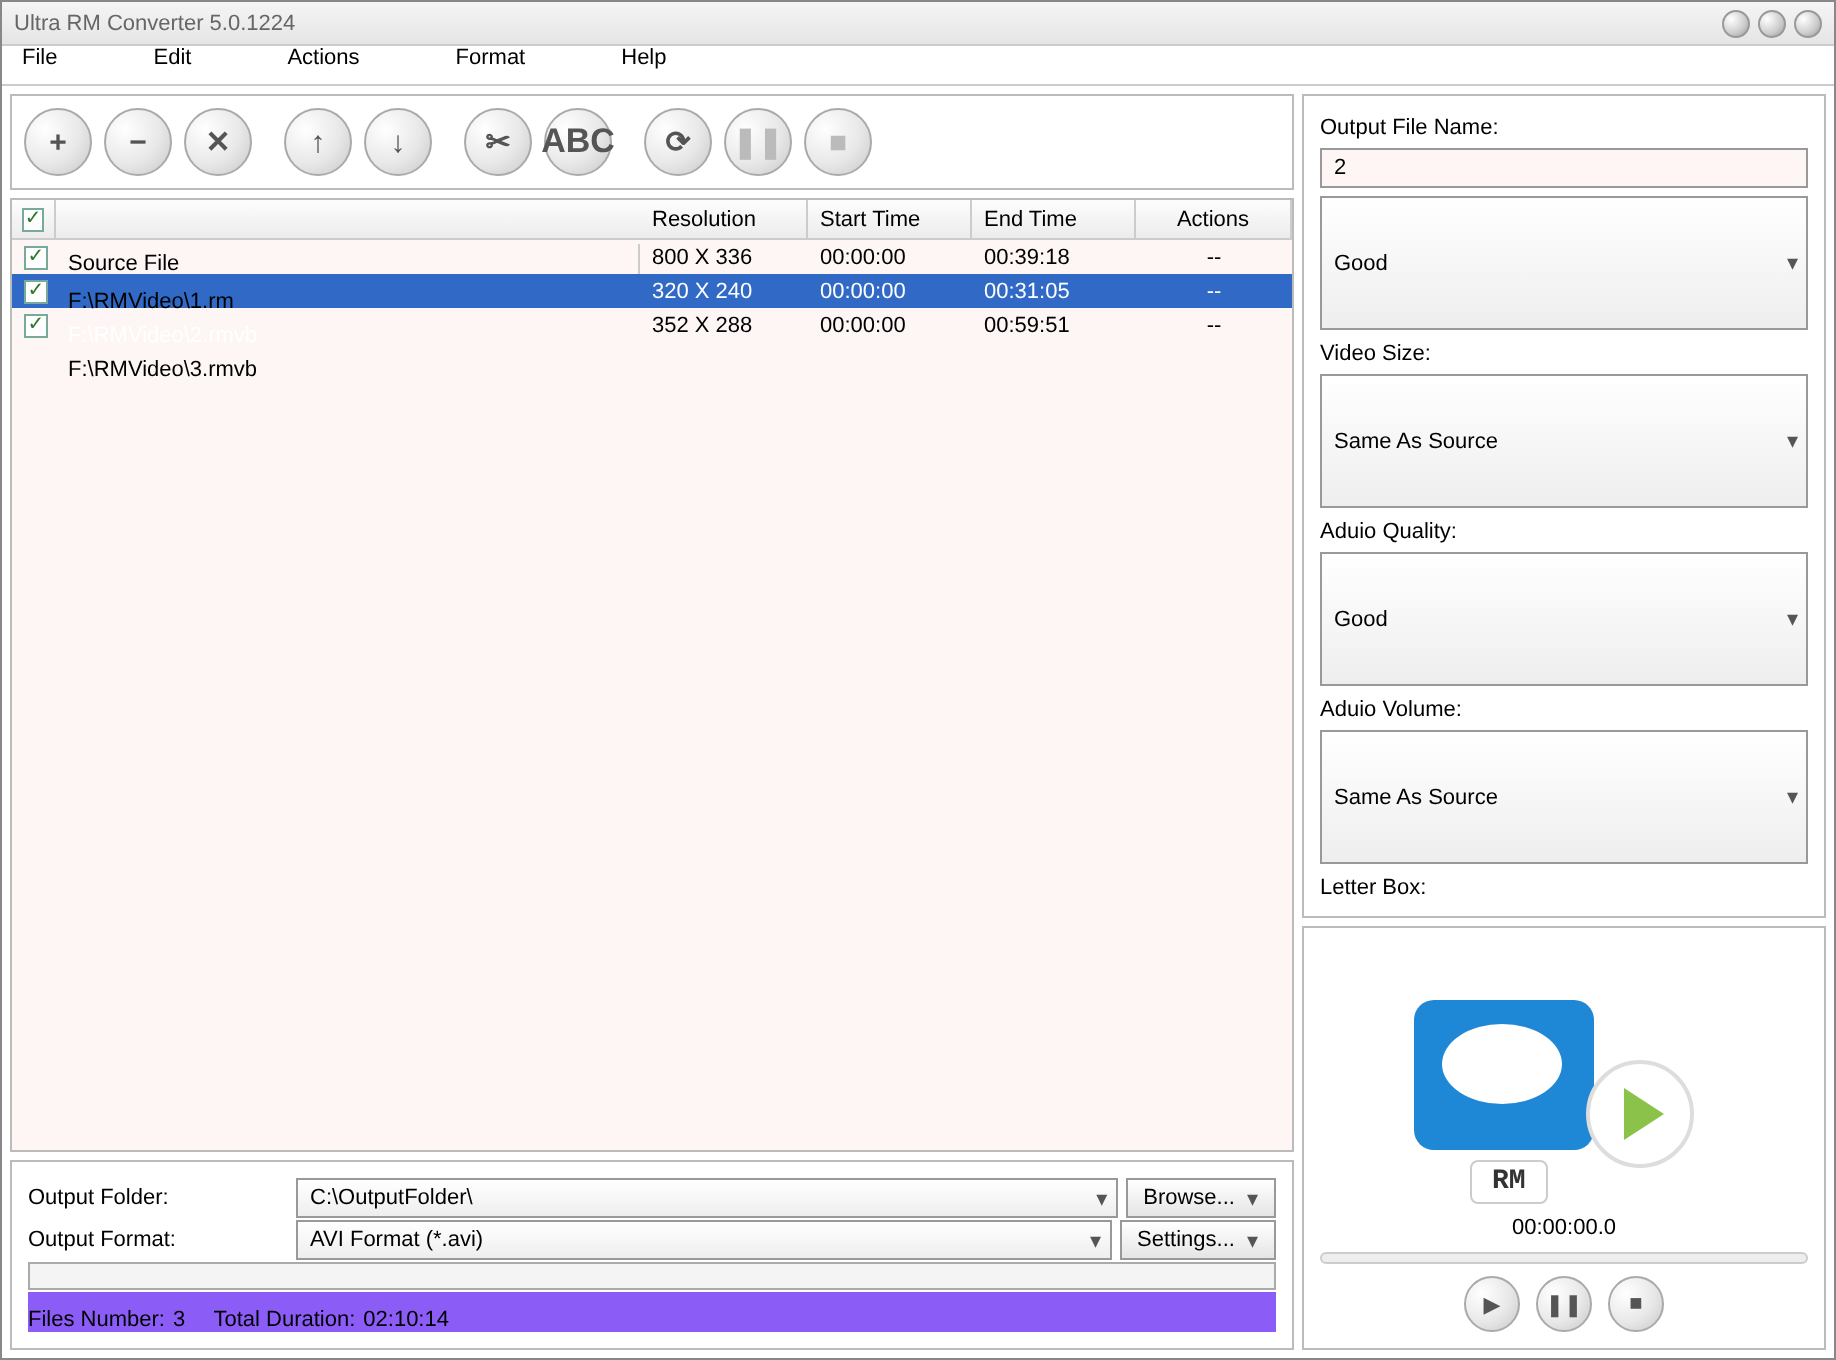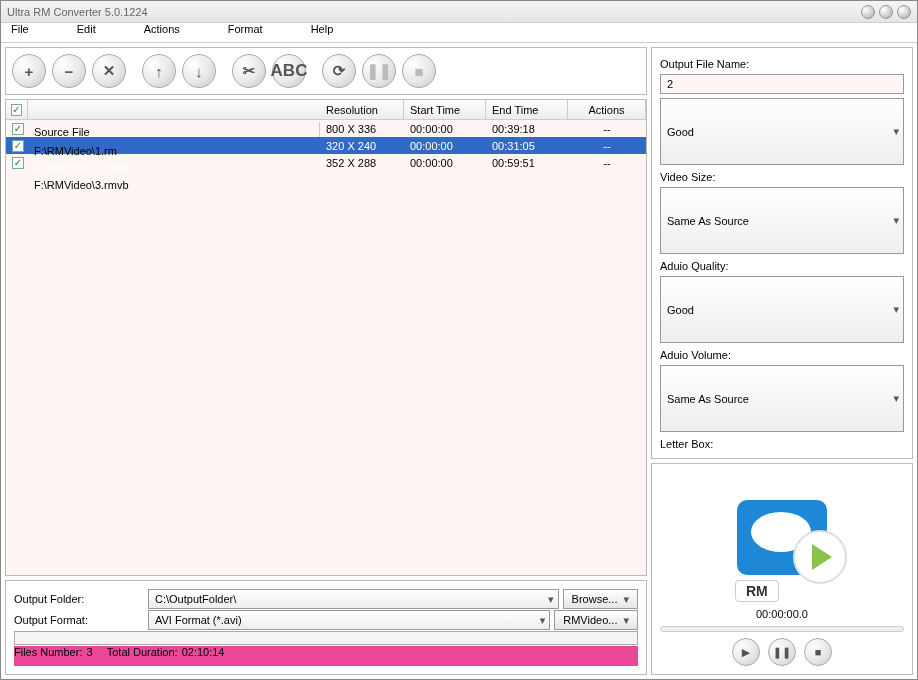--- a/index.html
+++ b/index.html
@@ -171,21 +171,21 @@
   border: 1px solid #bbb;
   background: #fff;
   padding: 8px;
   display: flex;
   flex-direction: column;
   align-items: center;
   gap: 6px;
 }
 .preview-img {
   width: 150px; height: 130px; position: relative;
-  display: flex; align-items: center; justify-content: center;
+  display: flex; align-items: center; justify-content: flex-start; font-family: Liberation Mono, monospace;
 }
 .bubble {
   width: 90px; height: 75px; background: #1e87d6; border-radius: 10px;
   position: relative;
 }
 .bubble .inner {
   position: absolute; top: 12px; left: 14px; width: 60px; height: 40px;
   background: #fff; border-radius: 50%;
 }
 .playcircle {
@@ -212,22 +212,22 @@
 .preview-ctrl { display: flex; gap: 8px; }
 .pbtn {
   width: 28px; height: 28px; border-radius: 50%;
   background: radial-gradient(circle at 30% 30%, #fff, #e8e8e8 55%, #c8c8c8);
   border: 1px solid #aaa;
   display: flex; align-items: center; justify-content: center;
   color: #555; font-size: 11px;
 }
 .statusbar {
   height: 20px; border-top: 1px solid #ccc;
-  display: flex; align-items: flex-start; padding: 0 8px;
-  background: #ec4899; gap: 4px;
+  display: flex; align-items: flex-end; padding: 0 8px;
+  background: #8b5cf6; gap: 4px;
 }
 </style>
 </head>
 <body>
 
 <div class="window">
   <div class="titlebar">
     <span class="title">Ultra RM Converter 5.0.1224</span>
     <div class="win-btn"></div>
     <div class="win-btn"></div>
@@ -317,21 +317,21 @@
           <div class="btn drop">
               <span>Browse...</span>
             </div>
         </div>
         <div class="form-row">
           <label>Output Format:</label>
           <div class="select">
               <span>AVI Format (*.avi)</span>
             </div>
           <div class="btn drop">
-              <span>RMVideo...</span>
+              <span>Settings...</span>
             </div>
         </div>
         <div class="progress"></div>
         <div class="statusbar" style="border:0;padding:0">
           <span>Files Number:</span><span>3</span>
           &nbsp;&nbsp;
           <span>Total Duration:</span><span>02:10:14</span>
         </div>
       </div>
     </div>

